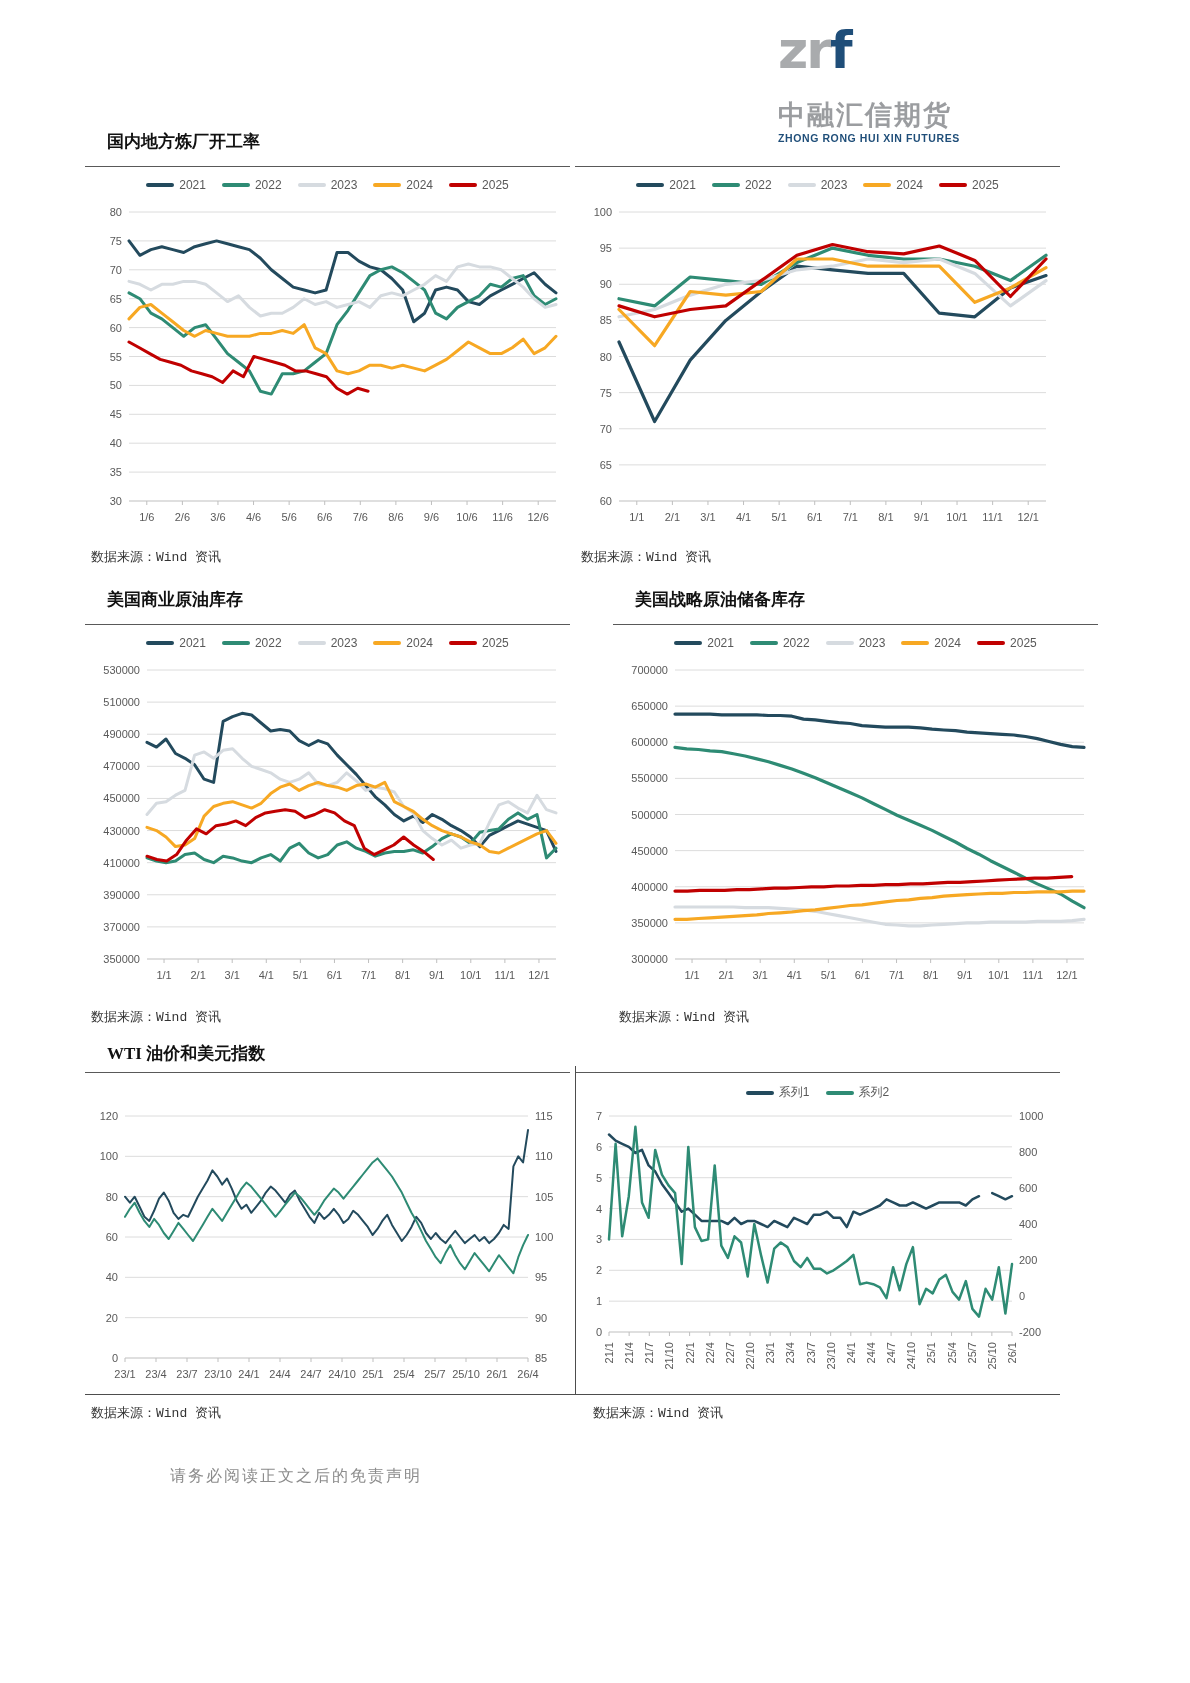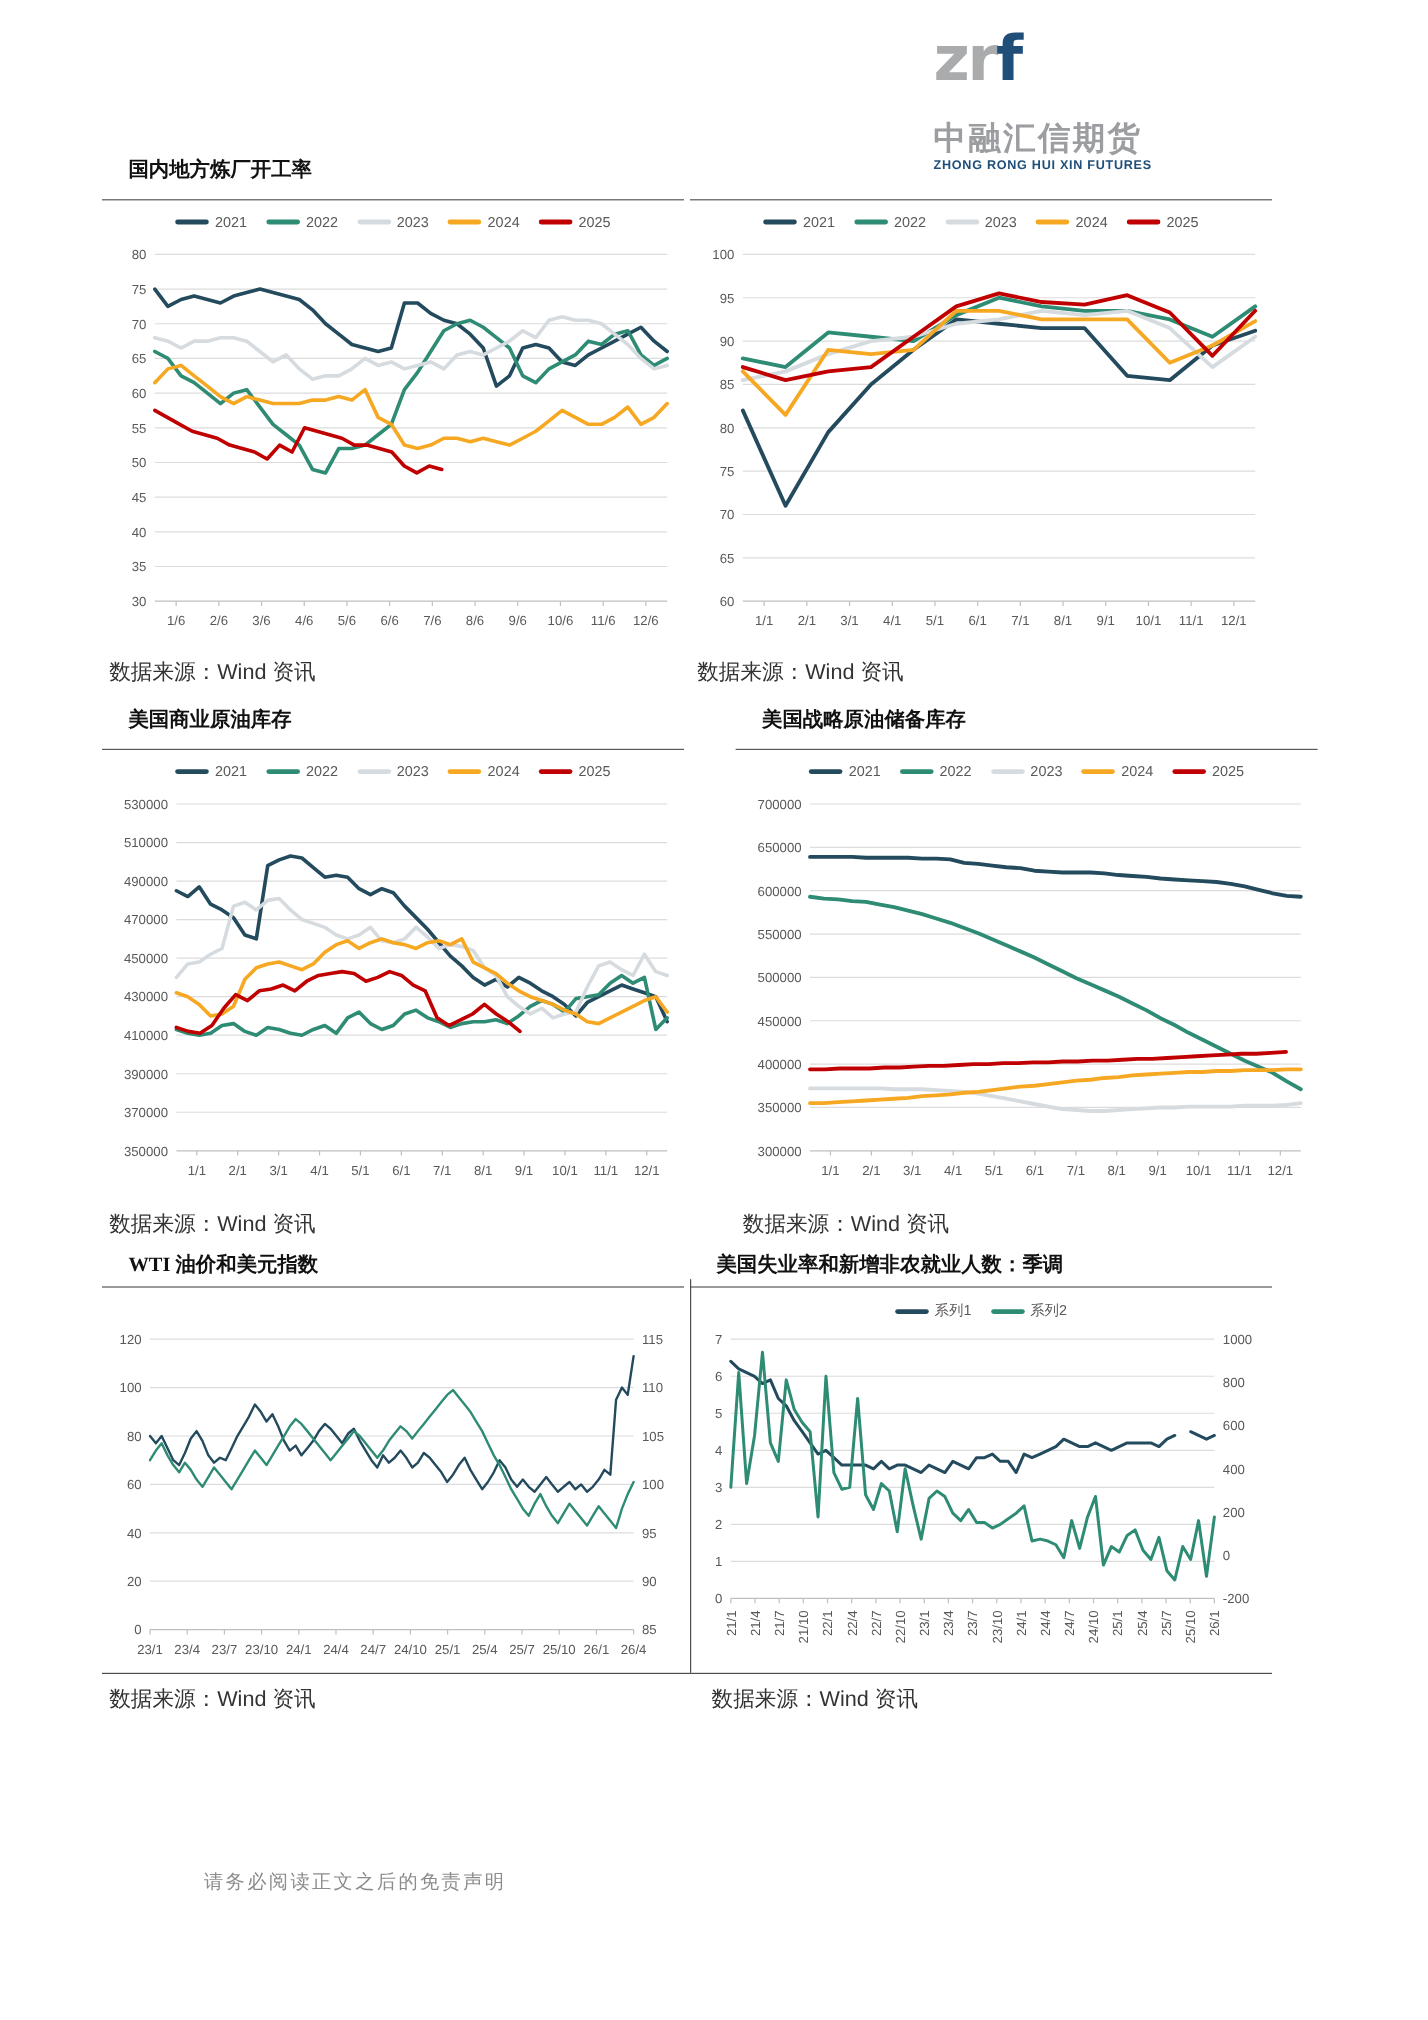--- a/index.html
+++ b/index.html
@@ -17,25 +17,25 @@
   .chart-block{position:absolute;width:485px;}
   .chart-title{font-family:"Liberation Serif","DejaVu Serif",serif;font-weight:bold;
                font-size:17px;color:#111;margin:0;padding:10px 0 0 22px;}
   .title-rule{position:absolute;left:0;top:46px;width:485px;height:0;border-top:1.6px solid #595959;}
   .legend{position:absolute;left:0;top:58px;width:485px;display:flex;justify-content:center;
           align-items:flex-start;gap:16px;}
   .legend-item{display:flex;align-items:center;gap:5px;}
   .legend-swatch{width:28px;height:4px;border-radius:2px;}
   .legend-label{font-size:12px;color:#595959;}
   svg.plot{position:absolute;left:0;}
-  .source{position:absolute;left:6px;font-family:Liberation Sans, sans-serif;
-          font-size:18px;color:#333;margin:0;}
+  .source{position:absolute;left:6px;font-family:Liberation Mono, monospace;
+          font-size:13px;color:#333;margin:0;}
   .row3-rule{position:absolute;left:85px;width:975px;height:0;border-top:1.5px solid #4d4d4d;}
   .row3-vdiv{position:absolute;left:575px;top:1066px;width:0;height:328px;border-left:1.5px solid #4d4d4d;}
-  .footer{position:absolute;left:170px;top:1558px;font-family:"Liberation Serif","DejaVu Serif",serif;
+  .footer{position:absolute;left:170px;top:1466px;font-family:"Liberation Serif","DejaVu Serif",serif;
           font-size:16px;color:#8c8c8c;letter-spacing:2px;}
 </style>
 </head>
 <body>
 
 <div id="page">
 
   <div class="logo">
     <div class="logo-zrf"><span class="logo-zr">zr</span><span class="logo-f">f</span></div>
     <div class="logo-names">
@@ -410,21 +410,20 @@
         <text x="412" y="272" text-anchor="middle" font-size="11" fill="#595959">26/1</text>
         <line x1="443" y1="252" x2="443" y2="256" stroke="#bfbfbf" stroke-width="1"></line>
         <text x="443" y="272" text-anchor="middle" font-size="11" fill="#595959">26/4</text>
         <polyline points="40.0,90.7 44.9,96.7 49.7,90.7 54.6,100.8 59.4,110.8 64.3,114.9 69.1,104.8 74.0,92.7 78.8,86.6 83.7,94.7 88.6,106.8 93.4,112.9 98.3,108.8 103.1,110.8 108.0,100.8 112.8,90.7 117.7,82.6 122.5,74.5 127.4,64.4 132.3,70.5 137.1,78.6 142.0,72.5 146.8,82.6 151.7,94.7 156.5,102.8 161.4,98.7 166.2,106.8 171.1,100.8 176.0,94.7 180.8,86.6 185.7,80.6 190.5,84.6 195.4,90.7 200.2,96.7 205.1,88.6 209.9,84.6 214.8,94.7 219.7,102.8 224.5,110.8 229.4,116.9 234.2,106.8 239.1,112.9 243.9,108.8 248.8,102.8 253.6,108.8 258.5,116.9 263.3,112.9 268.2,104.8 273.1,108.8 277.9,114.9 282.8,120.9 287.6,129.0 292.5,122.9 297.3,114.9 302.2,108.8 307.0,118.9 311.9,127.0 316.8,135.0 321.6,129.0 326.5,120.9 331.3,110.8 336.2,116.9 341.0,127.0 345.9,133.0 350.7,127.0 355.6,133.0 360.5,137.1 365.3,131.0 370.2,124.9 375.0,131.0 379.9,137.1 384.7,133.0 389.6,129.0 394.4,135.0 399.3,131.0 404.2,137.1 409.0,133.0 413.9,127.0 418.7,118.9 423.6,122.9 428.4,60.4 433.3,50.3 438.1,56.4 443.0,24.1" fill="none" stroke="#234a5d" stroke-width="2" stroke-linejoin="round" stroke-linecap="round"></polyline>
         <polyline points="40.0,110.8 44.9,102.8 49.7,96.7 54.6,106.8 59.4,114.9 64.3,120.9 69.1,112.9 74.0,118.9 78.8,127.0 83.7,133.0 88.6,124.9 93.4,116.9 98.3,122.9 103.1,129.0 108.0,135.0 112.8,127.0 117.7,118.9 122.5,110.8 127.4,102.8 132.3,108.8 137.1,114.9 142.0,106.8 146.8,98.7 151.7,90.7 156.5,82.6 161.4,76.6 166.2,80.6 171.1,86.6 176.0,92.7 180.8,98.7 185.7,104.8 190.5,110.8 195.4,104.8 200.2,98.7 205.1,92.7 209.9,86.6 214.8,90.7 219.7,96.7 224.5,102.8 229.4,108.8 234.2,102.8 239.1,94.7 243.9,88.6 248.8,82.6 253.6,86.6 258.5,92.7 263.3,86.6 268.2,80.6 273.1,74.5 277.9,68.5 282.8,62.4 287.6,56.4 292.5,52.4 297.3,58.4 302.2,64.4 307.0,70.5 311.9,78.6 316.8,86.6 321.6,96.7 326.5,106.8 331.3,114.9 336.2,124.9 341.0,135.0 345.9,143.1 350.7,151.2 355.6,157.2 360.5,147.1 365.3,139.1 370.2,149.2 375.0,157.2 379.9,163.3 384.7,155.2 389.6,147.1 394.4,153.2 399.3,159.2 404.2,165.3 409.0,157.2 413.9,149.2 418.7,155.2 423.6,161.3 428.4,167.3 433.3,151.2 438.1,139.1 443.0,129.0" fill="none" stroke="#2e8b74" stroke-width="2" stroke-linejoin="round" stroke-linecap="round"></polyline>
       </svg>
     <p class="source" style="top:372px;">数据来源：Wind 资讯</p>
   </section>
 
   <section class="chart-block" style="left:575px;top:1032px;height:400px;">
-    <h3 class="chart-title">美国失业率和新增非农就业人数：季调</h3>
     <div class="title-rule" style="top:40px;"></div>
     <div class="legend" style="top:52px;">
         <span class="legend-item">
           <span class="legend-swatch" style="background: rgb(35, 74, 93);"></span>
           <span class="legend-label">系列1</span>
         </span>
         <span class="legend-item">
           <span class="legend-swatch" style="background: rgb(46, 139, 116);"></span>
           <span class="legend-label">系列2</span>
         </span>

